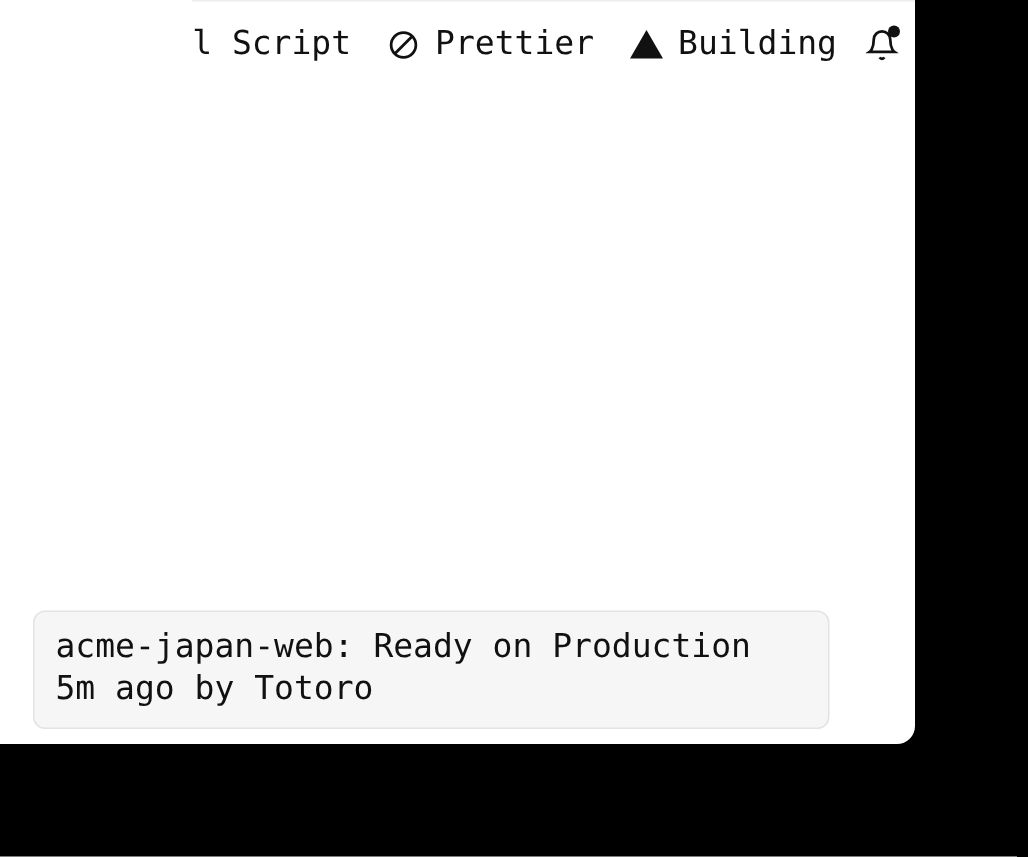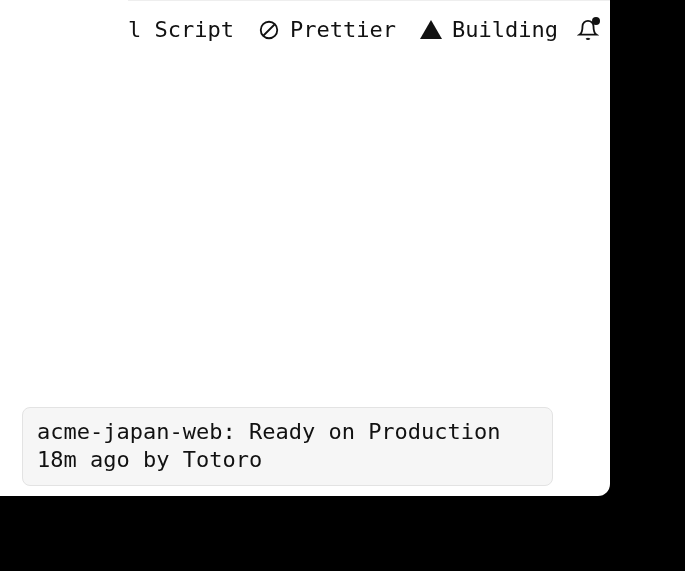--- a/index.html
+++ b/index.html
@@ -116,21 +116,21 @@
       border-radius: 50%;
     }
   </style>
 </head>
 <body>
 
 <div class="window">
   <div class="editor-area">
     <div class="notification">
       <span class="notification-line1">acme-japan-web: Ready on Production</span>
-      <span class="notification-line2">18m ago by Totoro</span>
+      <span class="notification-line2">5m ago by Totoro</span>
     </div>
   </div>
   <div class="statusbar">
     <div class="status-item leftcut">
       <span>l Script</span>
     </div>
     <div class="status-item">
       <span class="circle-slash">
         <svg viewBox="0 0 24 24" fill="none" stroke="#111" stroke-width="2">
           <circle cx="12" cy="12" r="9"></circle>

